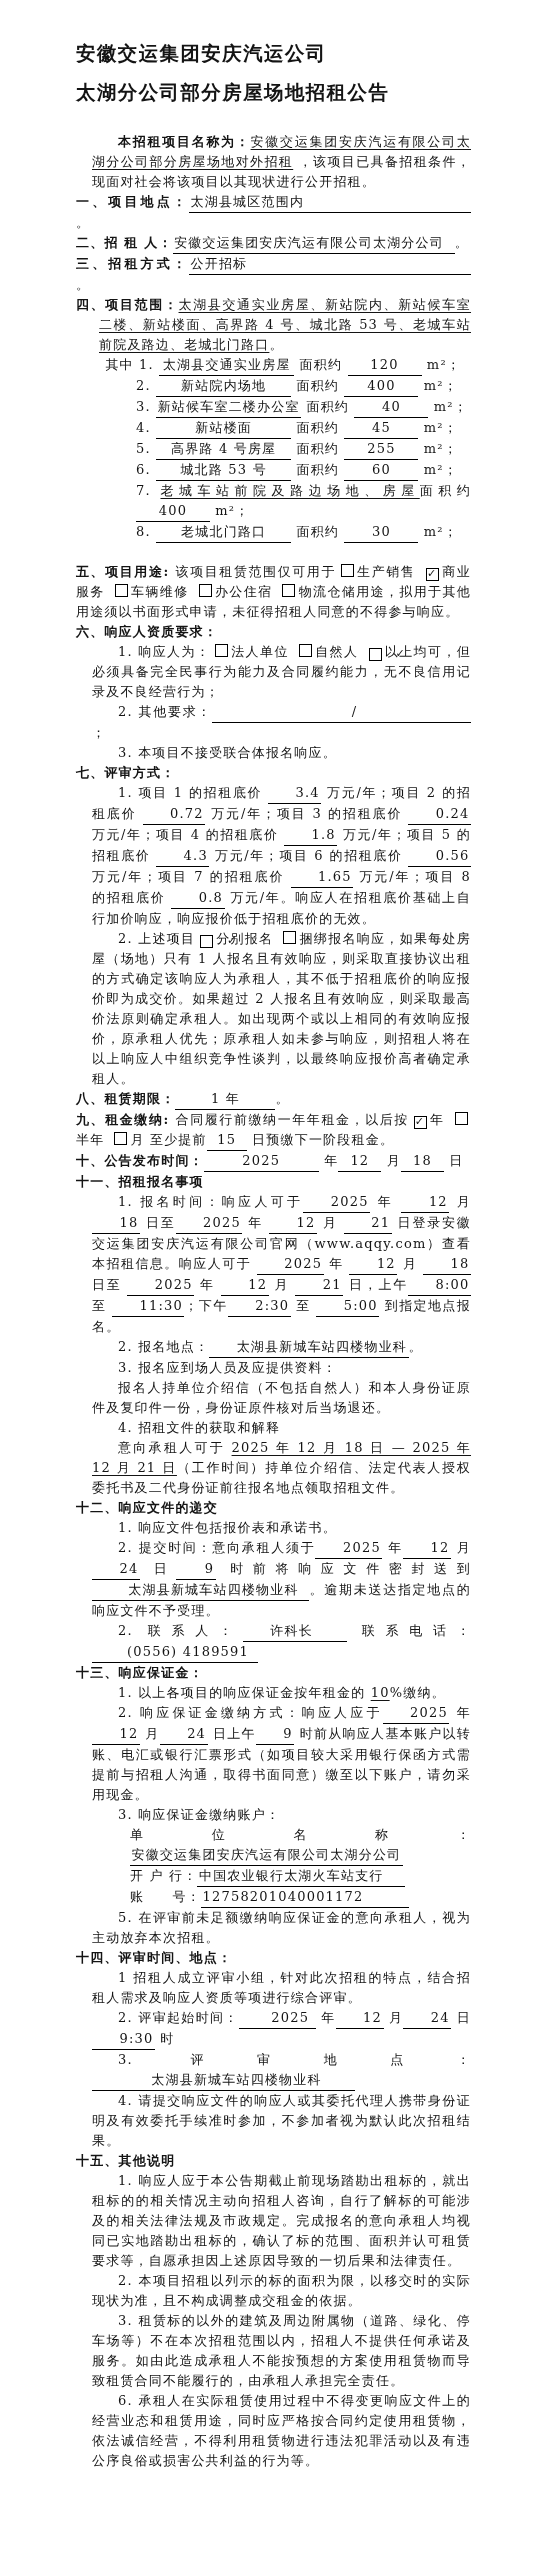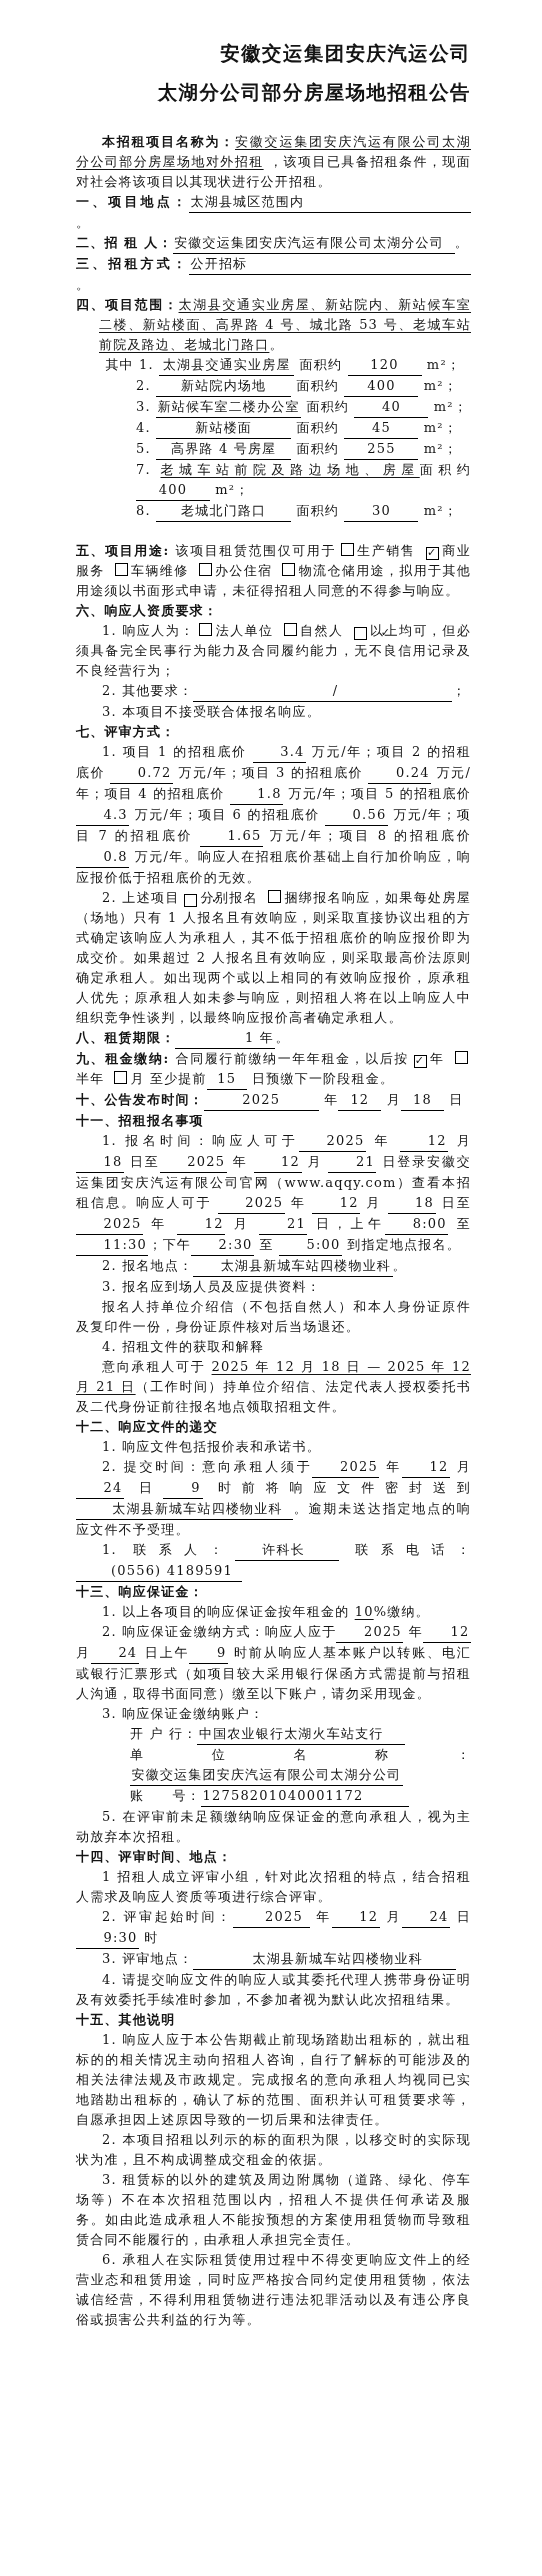--- a/index.html
+++ b/index.html
@@ -2,21 +2,21 @@
 <html style="font-size:12.4px"><head>
 <meta charset="utf-8">
 <style>
   html,body { margin:0; padding:0; background:#ffffff; }
   .page {
     width:542px; min-height:2576px; background:#fff; box-sizing:border-box;
     padding:40px 71px 85px 76px;
     font-family:"DejaVu Serif", serif; color:#141414;
   }
   .doc-title {
-    font-size:19.4px; font-weight:bold; text-align:right;
+    font-size:19.4px; font-weight:bold; text-align:left;
     margin:0 0 12.4px 0; letter-spacing:1.5px;
     font-family:"DejaVu Sans", sans-serif;
   }
   .title-block { margin-bottom:26px; }
   .line {
     margin:0; font-size:13px; line-height:20px; letter-spacing:1.2px;
     text-align:justify;
   }
   .seg-t { }
   .seg-b { font-weight:bold; }
@@ -24,21 +24,21 @@
   .seg-uw {
     display:inline-block; border-bottom:0.8px solid #000; text-align:center;
     white-space:pre; padding:0 1.5px; vertical-align:baseline;
   }
   .seg-cb {
     display:inline-block; width:11px; height:11px; border:1.2px solid #000;
     margin:0 3.1px 0 4.6px; text-align:center; line-height:10px; font-size:11px;
     font-weight:bold; vertical-align:-1.5px; font-family:"DejaVu Sans", sans-serif;
     overflow:visible;
   }
-  .ind2  { text-indent:26px; }
+  .ind2  { text-indent:26px;margin-left:16px; }
   .hang  { padding-left:23px; text-indent:-23px; }
   .item1 { padding-left:29.4px; }
   .item  { padding-left:60px; }
   .acct  { padding-left:54px; }
   .gap-top { margin-top:18.6px; }
 </style>
 </head>
 <body>
 
 <div class="page">
@@ -53,57 +53,58 @@
   <p class="line"><span class="seg-b">一、项目地点：</span><span class="seg-uw" style="min-width: 279px; text-align: left;">太湖县城区范围内</span><span class="seg-t">。</span></p>
   <p class="line"><span class="seg-b">二、招 租 人：</span><span class="seg-uw" style="min-width: 279px; text-align: left;">安徽交运集团安庆汽运有限公司太湖分公司</span><span class="seg-t">。</span></p>
   <p class="line"><span class="seg-b">三、招租方式：</span><span class="seg-uw" style="min-width: 279px; text-align: left;">公开招标</span><span class="seg-t">。</span></p>
   <p class="line hang"><span class="seg-b">四、项目范围：</span><span class="seg-u">太湖县交通实业房屋、新站院内、新站候车室二楼、新站楼面、高界路 4 号、城北路 53 号、老城车站前院及路边、老城北门路口</span><span class="seg-t">。</span></p>
 
   <p class="line item1"><span class="seg-t">其中 1. </span><span class="seg-uw" style="min-width: 132px;">太湖县交通实业房屋</span><span class="seg-t"> 面积约 </span><span class="seg-uw" style="min-width: 71px;">120</span><span class="seg-t"> m²；</span></p>
   <p class="line item"><span class="seg-t">2. </span><span class="seg-uw" style="min-width: 132px;">新站院内场地</span><span class="seg-t"> 面积约 </span><span class="seg-uw" style="min-width: 71px;">400</span><span class="seg-t"> m²；</span></p>
   <p class="line item"><span class="seg-t">3. </span><span class="seg-uw" style="min-width: 132px;">新站候车室二楼办公室</span><span class="seg-t"> 面积约 </span><span class="seg-uw" style="min-width: 71px;">40</span><span class="seg-t"> m²；</span></p>
   <p class="line item"><span class="seg-t">4. </span><span class="seg-uw" style="min-width: 132px;">新站楼面</span><span class="seg-t"> 面积约 </span><span class="seg-uw" style="min-width: 71px;">45</span><span class="seg-t"> m²；</span></p>
   <p class="line item"><span class="seg-t">5. </span><span class="seg-uw" style="min-width: 132px;">高界路 4 号房屋</span><span class="seg-t"> 面积约 </span><span class="seg-uw" style="min-width: 71px;">255</span><span class="seg-t"> m²；</span></p>
+  <p class="line item"><span class="seg-t">6. </span><span class="seg-uw" style="min-width: 132px;">城北路 53 号</span><span class="seg-t"> 面积约 </span><span class="seg-uw" style="min-width: 71px;">60</span><span class="seg-t"> m²；</span></p>
   <p class="line item"><span class="seg-t">7. </span><span class="seg-u">老城车站前院及路边场地、房屋</span><span class="seg-t">面积约 </span><span class="seg-uw" style="min-width: 71px;">400</span><span class="seg-t"> m²；</span></p>
   <p class="line item"><span class="seg-t">8. </span><span class="seg-uw" style="min-width: 132px;">老城北门路口</span><span class="seg-t"> 面积约 </span><span class="seg-uw" style="min-width: 71px;">30</span><span class="seg-t"> m²；</span></p>
 
   <p class="line gap-top"><span class="seg-b">五、项目用途: </span><span class="seg-t">该项目租赁范围仅可用于</span><span class="seg-cb"></span><span class="seg-t">生产销售 </span><span class="seg-cb">✓</span><span class="seg-t">商业服务 </span><span class="seg-cb"></span><span class="seg-t">车辆维修 </span><span class="seg-cb"></span><span class="seg-t">办公住宿 </span><span class="seg-cb"></span><span class="seg-t">物流仓储用途，拟用于其他用途须以书面形式申请，未征得招租人同意的不得参与响应。</span></p>
 
   <p class="line"><span class="seg-b">六、响应人资质要求：</span></p>
   <p class="line ind2"><span class="seg-t">1. 响应人为：</span><span class="seg-cb"></span><span class="seg-t">法人单位 </span><span class="seg-cb"></span><span class="seg-t">自然人 </span><span class="seg-cb">✓</span><span class="seg-t">以上均可，但必须具备完全民事行为能力及合同履约能力，无不良信用记录及不良经营行为；</span></p>
   <p class="line ind2"><span class="seg-t">2. 其他要求：</span><span class="seg-uw" style="min-width: 256px;">/</span><span class="seg-t">；</span></p>
   <p class="line ind2"><span class="seg-t">3. 本项目不接受联合体报名响应。</span></p>
 
   <p class="line"><span class="seg-b">七、评审方式：</span></p>
   <p class="line ind2"><span class="seg-t">1. 项目 1 的招租底价 </span><span class="seg-uw" style="min-width: 45px;">3.4</span><span class="seg-t"> 万元/年；项目 2 的招租底价 </span><span class="seg-uw" style="min-width: 40px;">0.72</span><span class="seg-t"> 万元/年；项目 3 的招租底价 </span><span class="seg-uw" style="min-width: 40px;">0.24</span><span class="seg-t"> 万元/年；项目 4 的招租底价 </span><span class="seg-uw" style="min-width: 36px;">1.8</span><span class="seg-t"> 万元/年；项目 5 的招租底价 </span><span class="seg-uw" style="min-width: 40px;">4.3</span><span class="seg-t"> 万元/年；项目 6 的招租底价 </span><span class="seg-uw" style="min-width: 40px;">0.56</span><span class="seg-t"> 万元/年；项目 7 的招租底价 </span><span class="seg-uw" style="min-width: 40px;">1.65</span><span class="seg-t"> 万元/年；项目 8 的招租底价 </span><span class="seg-uw" style="min-width: 36px;">0.8</span><span class="seg-t"> 万元/年。响应人在招租底价基础上自行加价响应，响应报价低于招租底价的无效。</span></p>
   <p class="line ind2"><span class="seg-t">2. 上述项目</span><span class="seg-cb">✓</span><span class="seg-t">分别报名 </span><span class="seg-cb"></span><span class="seg-t">捆绑报名响应，如果每处房屋（场地）只有 1 人报名且有效响应，则采取直接协议出租的方式确定该响应人为承租人，其不低于招租底价的响应报价即为成交价。如果超过 2 人报名且有效响应，则采取最高价法原则确定承租人。如出现两个或以上相同的有效响应报价，原承租人优先；原承租人如未参与响应，则招租人将在以上响应人中组织竞争性谈判，以最终响应报价高者确定承租人。</span></p>
 
-  <p class="line"><span class="seg-b">八、租赁期限：</span><span class="seg-uw" style="min-width: 97px; text-align: right;">1 年</span><span class="seg-t">。</span></p>
+  <p class="line"><span class="seg-b">八、租赁期限：</span><span class="seg-uw" style="min-width: 97px; text-align: center;">1 年</span><span class="seg-t">。</span></p>
   <p class="line"><span class="seg-b">九、租金缴纳: </span><span class="seg-t">合同履行前缴纳一年年租金，以后按</span><span class="seg-cb">✓</span><span class="seg-t">年 </span><span class="seg-cb"></span><span class="seg-t">半年 </span><span class="seg-cb"></span><span class="seg-t">月 至少提前</span><span class="seg-uw" style="min-width: 37px;">15</span><span class="seg-t"> 日预缴下一阶段租金。</span></p>
   <p class="line"><span class="seg-b">十、公告发布时间：</span><span class="seg-uw" style="min-width: 112px;">2025</span><span class="seg-t"> 年</span><span class="seg-uw" style="min-width: 40px;">12</span><span class="seg-t"> 月</span><span class="seg-uw" style="min-width: 40px;">18</span><span class="seg-t"> 日</span></p>
 
   <p class="line"><span class="seg-b">十一、招租报名事项</span></p>
   <p class="line ind2"><span class="seg-t">1. 报名时间：响应人可于</span><span class="seg-uw" style="min-width: 48px;">2025</span><span class="seg-t"> 年 </span><span class="seg-uw" style="min-width: 33px;">12</span><span class="seg-t"> 月 </span><span class="seg-uw" style="min-width: 33px;">18</span><span class="seg-t"> 日至</span><span class="seg-uw" style="min-width: 59px;">2025</span><span class="seg-t"> 年 </span><span class="seg-uw" style="min-width: 31px;">12</span><span class="seg-t"> 月 </span><span class="seg-uw" style="min-width: 31px;">21</span><span class="seg-t"> 日登录安徽交运集团安庆汽运有限公司官网（www.aqqy.com）查看本招租信息。响应人可于 </span><span class="seg-uw" style="min-width: 45px;">2025</span><span class="seg-t"> 年 </span><span class="seg-uw" style="min-width: 33px;">12</span><span class="seg-t"> 月 </span><span class="seg-uw" style="min-width: 29.4px;">18</span><span class="seg-t"> 日至 </span><span class="seg-uw" style="min-width: 48px;">2025</span><span class="seg-t"> 年 </span><span class="seg-uw" style="min-width: 29.4px;">12</span><span class="seg-t"> 月 </span><span class="seg-uw" style="min-width: 33px;">21</span><span class="seg-t"> 日，上午</span><span class="seg-uw" style="min-width: 48px;">8:00</span><span class="seg-t"> 至 </span><span class="seg-uw" style="min-width: 48px;">11:30</span><span class="seg-t">；下午</span><span class="seg-uw" style="min-width: 56px;">2:30</span><span class="seg-t"> 至 </span><span class="seg-uw" style="min-width: 56px;">5:00</span><span class="seg-t"> 到指定地点报名。</span></p>
   <p class="line ind2"><span class="seg-t">2. 报名地点：</span><span class="seg-uw" style="min-width: 182px; text-align: left;">太湖县新城车站四楼物业科</span><span class="seg-t">。</span></p>
   <p class="line ind2"><span class="seg-t">3. 报名应到场人员及应提供资料：</span></p>
   <p class="line ind2"><span class="seg-t">报名人持单位介绍信（不包括自然人）和本人身份证原件及复印件一份，身份证原件核对后当场退还。</span></p>
   <p class="line ind2"><span class="seg-t">4. 招租文件的获取和解释</span></p>
   <p class="line ind2"><span class="seg-t">意向承租人可于 </span><span class="seg-u">2025 年 12 月 18 日 — 2025 年 12 月 21 日</span><span class="seg-t">（工作时间）持单位介绍信、法定代表人授权委托书及二代身份证前往报名地点领取招租文件。</span></p>
 
   <p class="line"><span class="seg-b">十二、响应文件的递交</span></p>
   <p class="line ind2"><span class="seg-t">1. 响应文件包括报价表和承诺书。</span></p>
   <p class="line ind2"><span class="seg-t">2. 提交时间：意向承租人须于</span><span class="seg-uw" style="min-width: 62px;">2025</span><span class="seg-t"> 年</span><span class="seg-uw" style="min-width: 29.4px;">12</span><span class="seg-t"> 月</span><span class="seg-uw" style="min-width: 40px;">24</span><span class="seg-t"> 日</span><span class="seg-uw" style="min-width: 37px;">9</span><span class="seg-t"> 时前将响应文件密封送到</span><span class="seg-uw" style="min-width: 214px;">太湖县新城车站四楼物业科</span><span class="seg-t">。逾期未送达指定地点的响应文件不予受理。</span></p>
-  <p class="line ind2"><span class="seg-t">1. 联系人：</span><span class="seg-uw" style="min-width: 101px; text-align: left;">许科长</span><span class="seg-t"> 联系电话：</span><span class="seg-uw" style="min-width: 163px;">(0556) 4189591</span></p>
+  <p class="line ind2"><span class="seg-t">2. 联系人：</span><span class="seg-uw" style="min-width: 101px; text-align: left;">许科长</span><span class="seg-t"> 联系电话：</span><span class="seg-uw" style="min-width: 163px;">(0556) 4189591</span></p>
 
   <p class="line"><span class="seg-b">十三、响应保证金：</span></p>
   <p class="line ind2"><span class="seg-t">1. 以上各项目的响应保证金按年租金的 </span><span class="seg-u">10</span><span class="seg-t">%缴纳。</span></p>
   <p class="line ind2"><span class="seg-t">2. 响应保证金缴纳方式：响应人应于</span><span class="seg-uw" style="min-width: 48px;">2025</span><span class="seg-t"> 年</span><span class="seg-uw" style="min-width: 33px;">12</span><span class="seg-t"> 月</span><span class="seg-uw" style="min-width: 29.4px;">24</span><span class="seg-t"> 日上午</span><span class="seg-uw" style="min-width: 23px;">9</span><span class="seg-t"> 时前从响应人基本账户以转账、电汇或银行汇票形式（如项目较大采用银行保函方式需提前与招租人沟通，取得书面同意）缴至以下账户，请勿采用现金。</span></p>
   <p class="line ind2"><span class="seg-t">3. 响应保证金缴纳账户：</span></p>
+  <p class="line acct"><span class="seg-t">单位名称：</span><span class="seg-uw" style="min-width: 256px;">安徽交运集团安庆汽运有限公司太湖分公司</span></p>
   <p class="line acct"><span class="seg-t">开 户 行：</span><span class="seg-uw" style="min-width: 205px; text-align: left;">中国农业银行太湖火车站支行</span></p>
-  <p class="line acct"><span class="seg-t">单位名称：</span><span class="seg-uw" style="min-width: 256px;">安徽交运集团安庆汽运有限公司太湖分公司</span></p>
   <p class="line acct"><span class="seg-t">账　　号：</span><span class="seg-uw" style="min-width: 205px; text-align: left;">12758201040001172</span></p>
   <p class="line ind2"><span class="seg-t">5. 在评审前未足额缴纳响应保证金的意向承租人，视为主动放弃本次招租。</span></p>
 
   <p class="line"><span class="seg-b">十四、评审时间、地点：</span></p>
   <p class="line ind2"><span class="seg-t">1 招租人成立评审小组，针对此次招租的特点，结合招租人需求及响应人资质等项进行综合评审。</span></p>
   <p class="line ind2"><span class="seg-t">2. 评审起始时间：</span><span class="seg-uw" style="min-width: 74px;">2025</span><span class="seg-t"> 年</span><span class="seg-uw" style="min-width: 40px;">12</span><span class="seg-t"> 月</span><span class="seg-uw" style="min-width: 29.4px;">24</span><span class="seg-t"> 日</span><span class="seg-uw" style="min-width: 45px;">9:30</span><span class="seg-t"> 时</span></p>
   <p class="line ind2"><span class="seg-t">3. 评审地点：</span><span class="seg-uw" style="min-width: 260px;">太湖县新城车站四楼物业科</span></p>
   <p class="line ind2"><span class="seg-t">4. 请提交响应文件的响应人或其委托代理人携带身份证明及有效委托手续准时参加，不参加者视为默认此次招租结果。</span></p>
 
   <p class="line"><span class="seg-b">十五、其他说明</span></p>

